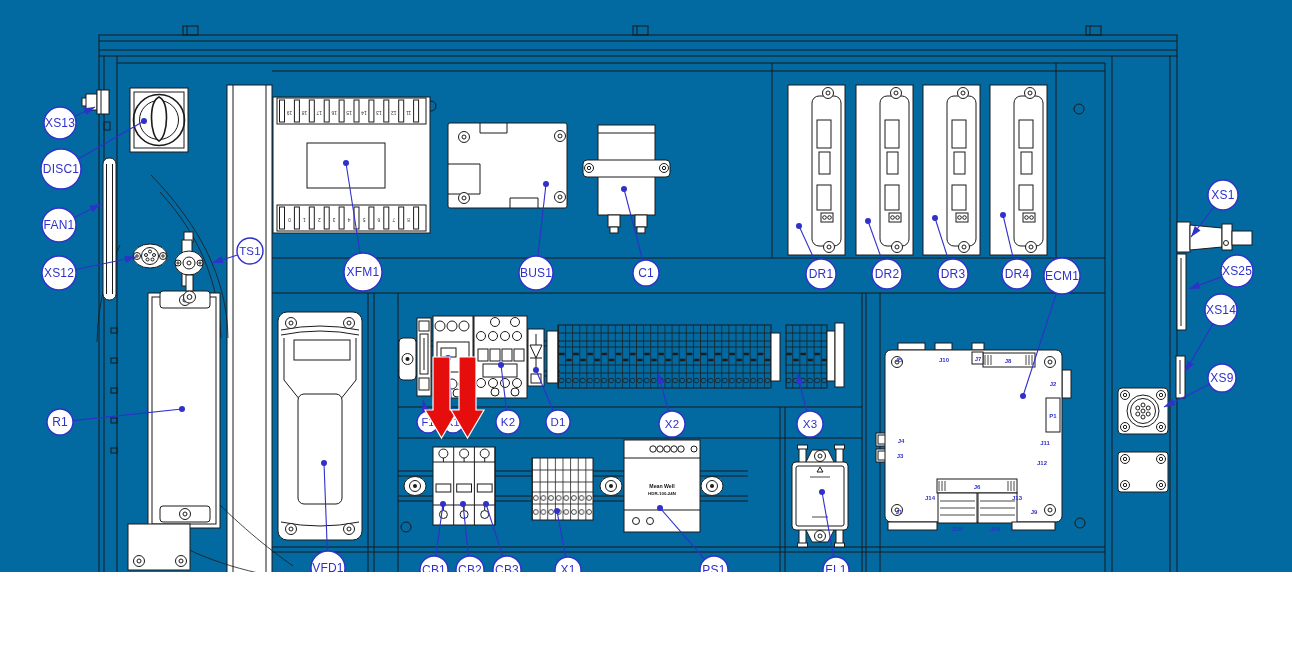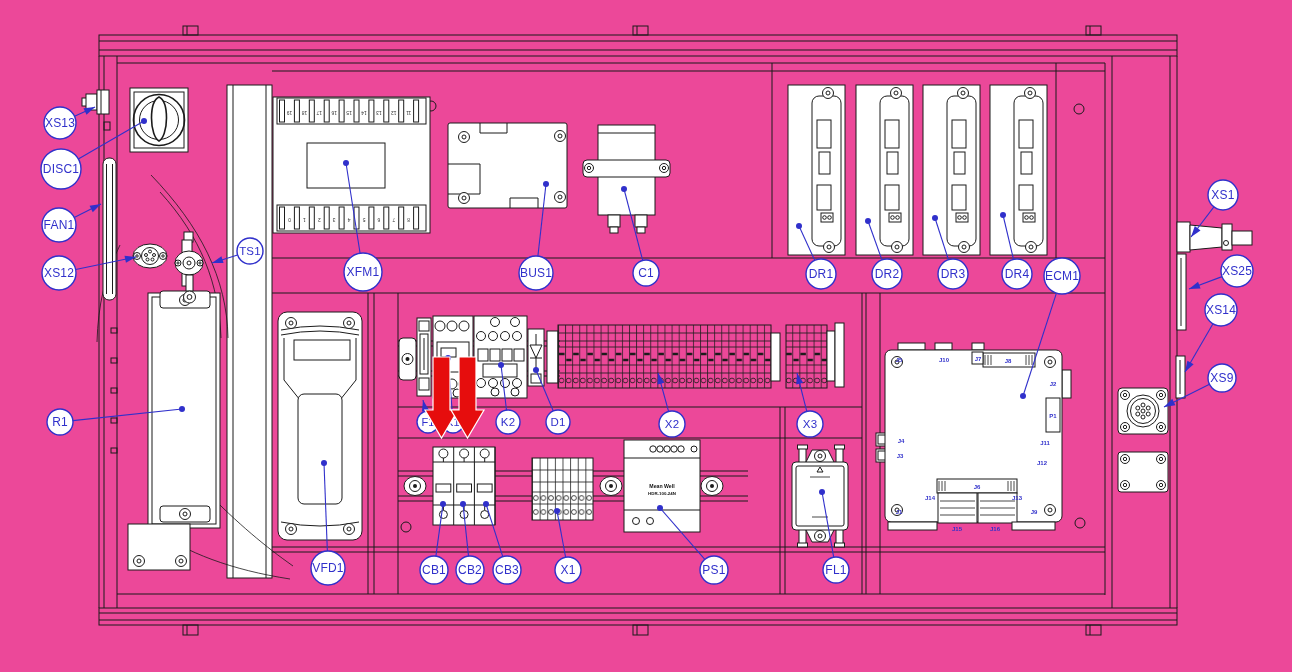--- a/index.html
+++ b/index.html
@@ -1,16 +1,16 @@
 <!DOCTYPE html>
 <html style="--blue: #3030cb; --red: #e60d0d;"><head>
 <meta charset="utf-8">
 <style>
   html,body{margin:0;padding:0;background:#ffffff;}
-  .canvas{position:relative;width:1292px;height:672px;background:#ec4899;overflow:hidden;
+  .canvas{position:relative;width:1292px;height:572px;background:#0369a1;overflow:hidden;
           font-family:"Liberation Sans",sans-serif;}
   svg{display:block;}
   .art{fill:none;stroke:#1b1b1b;stroke-width:1;}
   .art .wfill{fill:#ffffff;}
   .art .dark{fill:#1b1b1b;stroke:none;}
   .thick{stroke-width:1.6;}
   .thin{stroke-width:.8;}
   .redarrow{fill:var(--red,#e60d0d);stroke:#ffffff;stroke-width:1.2;}
   .tiny-label{font-family:"Liberation Sans",sans-serif;font-weight:bold;fill:#111;stroke:none;}
   text{stroke:none;}

